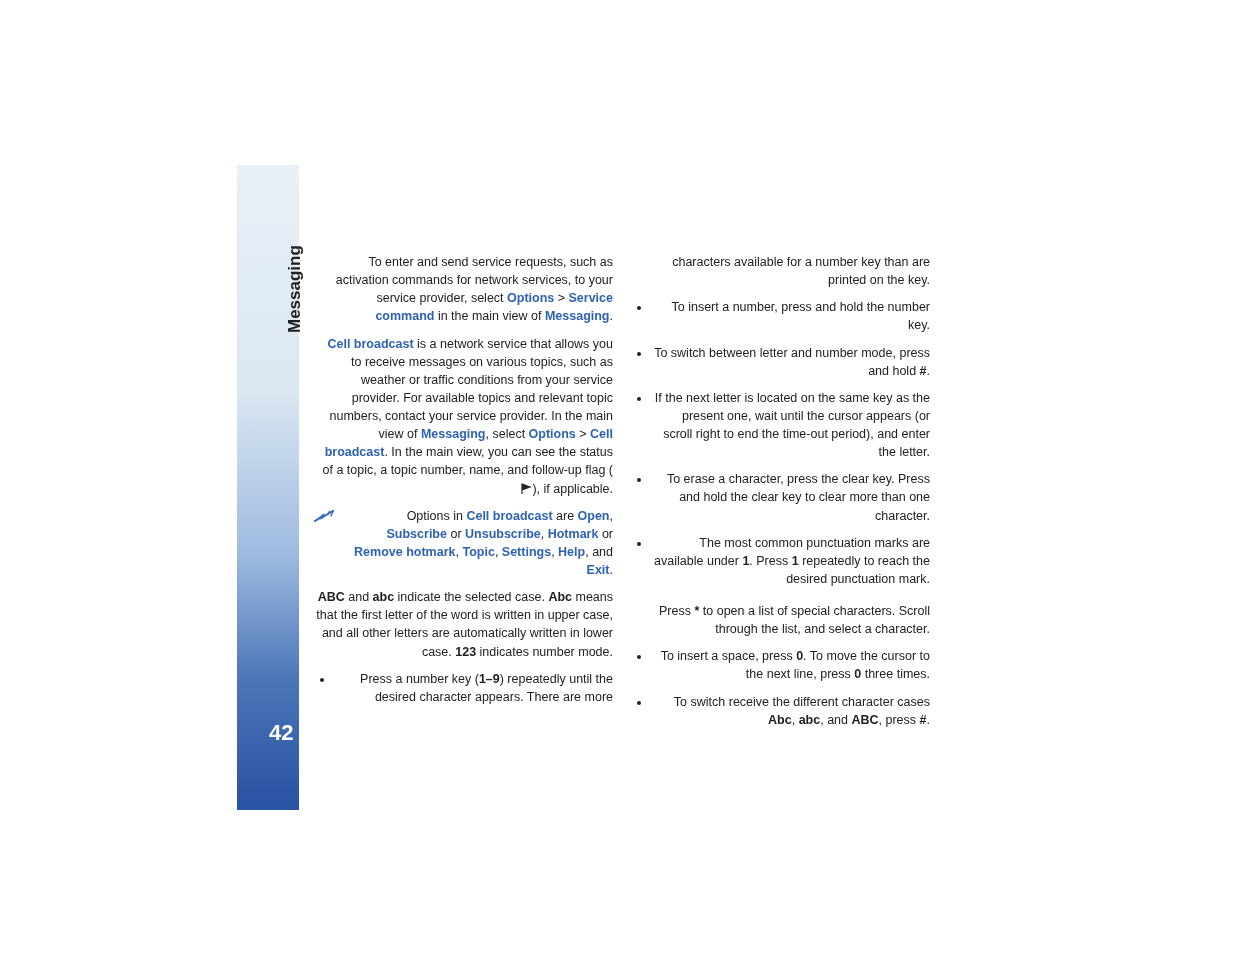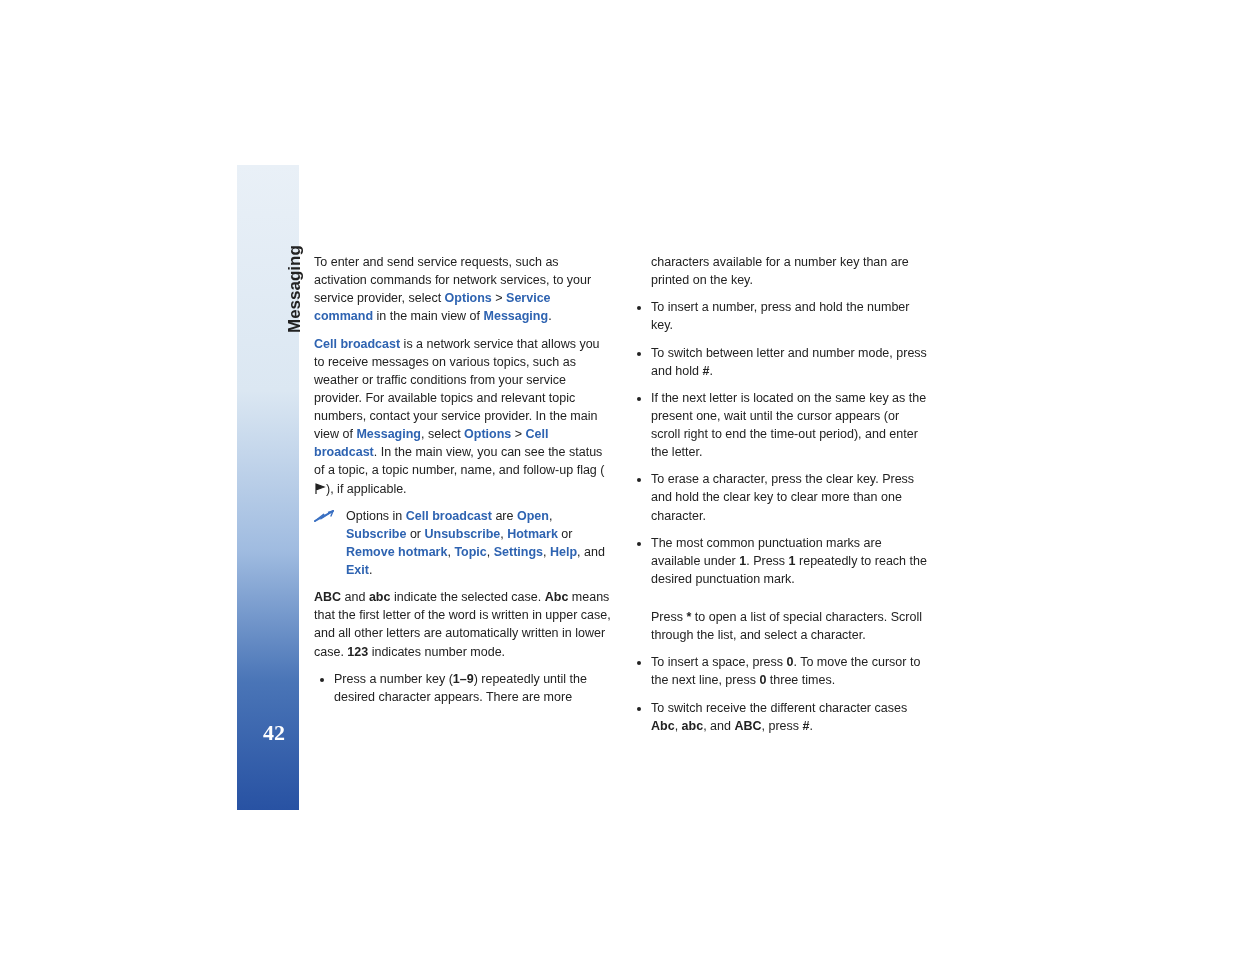--- a/index.html
+++ b/index.html
@@ -25,37 +25,37 @@
     transform-origin: left top;
     font-weight: bold;
     font-size: 17px;
     color: #222;
     left: 285px;
     top: 333px;
     white-space: nowrap;
   }
   .page-number {
     position: absolute;
-    left: 263px;
+    left: 269px;
     top: 720px;
     font-weight: bold;
     font-size: 22px;
     color: #fff;
-    font-family: Liberation Serif, serif;
   }
   .content {
     position: absolute;
     left: 314px;
     top: 253px;
     width: 616px;
     column-count: 2;
     column-gap: 18px;
     font-size: 12.5px;
     line-height: 1.45;
     color: #222;
+    text-align: right;
   }
   .content p {
     margin: 0 0 9px 0;
   }
   .link {
     color: #2e63b1;
     font-weight: bold;
   }
   .bold {
     font-weight: bold;
@@ -144,21 +144,21 @@
       <span>Press a number key (</span><span class="bold">1–9</span><span>) repeatedly until the desired character appears. There are more characters available for a number key than are printed on the key.</span>
     </li>
     <li>To insert a number, press and hold the number key.</li>
     <li>
       <span>To switch between letter and number mode, press and hold </span><span class="bold">#</span><span>.</span>
     </li>
     <li>If the next letter is located on the same key as the present one, wait until the cursor appears (or scroll right to end the time-out period), and enter the letter.</li>
     <li>To erase a character, press the clear key. Press and hold the clear key to clear more than one character.</li>
     <li>
       <span>The most common punctuation marks are available under </span><span class="bold">1</span><span>. Press </span><span class="bold">1</span><span> repeatedly to reach the desired punctuation mark.</span>
-      <p class="sub-note" style="margin-left:0;margin-top:20px;">
+      <p class="sub-note" style="margin-left:0;margin-top:14px;">
         <span>Press </span><span class="bold">*</span><span> to open a list of special characters. Scroll through the list, and select a character.</span>
       </p>
     </li>
     <li>
       <span>To insert a space, press </span><span class="bold">0</span><span>. To move the cursor to the next line, press </span><span class="bold">0</span><span> three times.</span>
     </li>
     <li>
       <span>To switch receive the different character cases </span><span class="bold">Abc</span><span>, </span><span class="bold">abc</span><span>, and </span><span class="bold">ABC</span><span>, press </span><span class="bold">#</span><span>.</span>
     </li>
   </ul>

